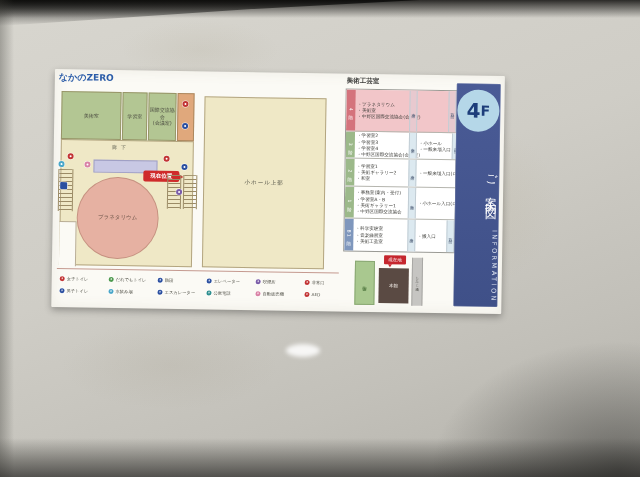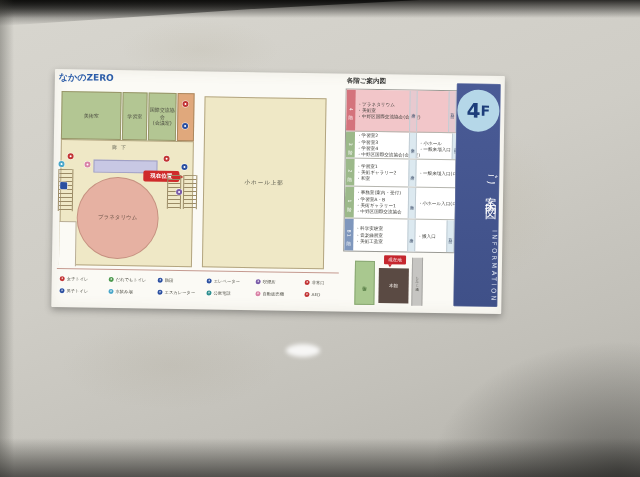--- a/index.html
+++ b/index.html
@@ -204,21 +204,21 @@
     <div class="legend-item">
         <span class="dot c-red"></span>
         <span class="legend-label">非常口</span>
       </div>
     <div class="legend-item">
         <span class="dot c-red"></span>
         <span class="legend-label">AED</span>
       </div>
   </div>
 
-  <div class="abs dir-title" style="left:292px;top:3px;">各階ご案内図</div>
+  <div class="abs dir-title" style="left:292px;top:3px;">美術工芸室</div>
   <div class="abs dir-table" style="left:291px;top:15px;width:110px;height:161px;">
 
     <div class="dir-row row-hl" style="height:42px;">
       <div class="tab tab-pink">4階</div>
       <div class="cell cell-left">
         <div class="di">・プラネタリウム</div>
         <div class="di">・美術室</div>
         <div class="di">・中野区国際交流協会(会議室)</div>
       </div>
       <div class="vlab">本館</div>

